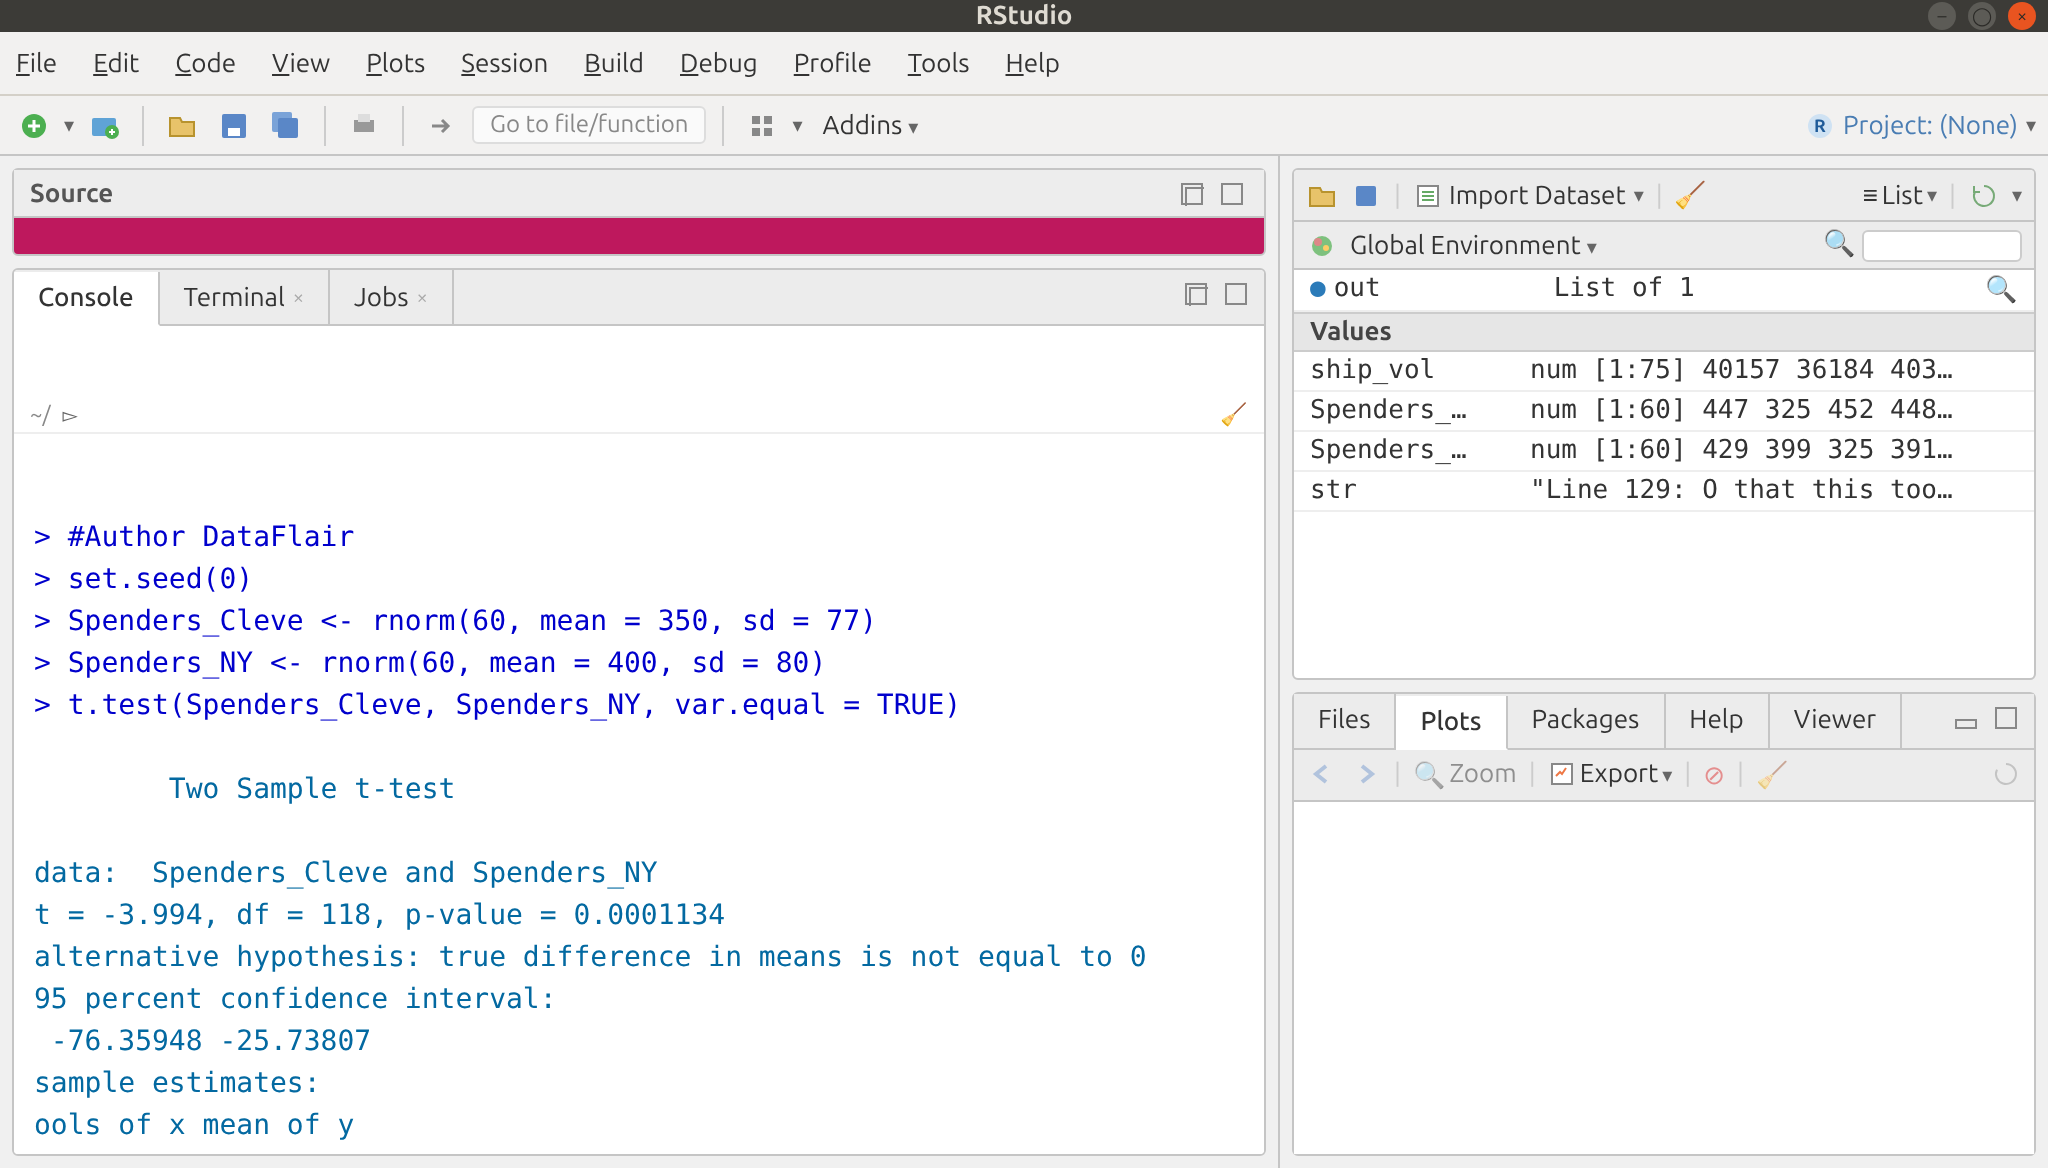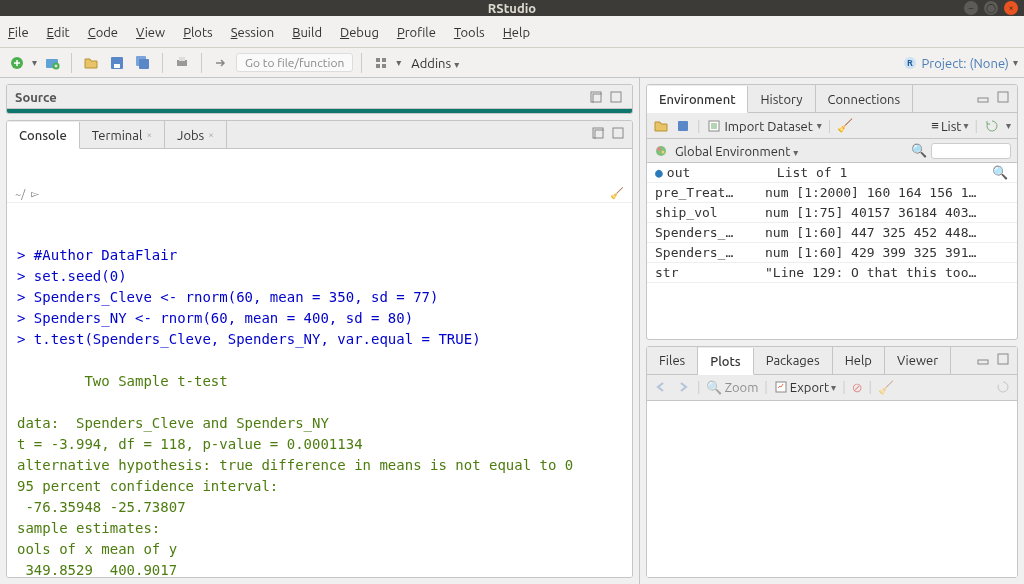--- a/index.html
+++ b/index.html
@@ -17,28 +17,28 @@
 .icon-btn { width: 22px; height: 22px; display: inline-flex; align-items: center; justify-content: center; border: 1px solid transparent; border-radius: 3px; cursor: pointer; }
 .goto { color: #888; padding: 2px 8px; border: 1px solid #ddd; border-radius: 3px; background: #fafafa; font-size: 12px; display:flex; align-items:flex-end; gap:4px;}
 .spacer { flex: 1; }
 .project { color: #4a7db3; display:flex; align-items:center; gap:4px;}
 .workspace { display: flex; height: calc(584px - 24px - 24px - 30px); }
 .left { width: 640px; display: flex; flex-direction: column; border-right: 1px solid #c5c5c5; }
 .right { flex: 1; display: flex; flex-direction: column; }
 .pane-toolbar { background: #ececec; border-bottom: 1px solid #c5c5c5; display:flex; align-items:center; height:26px; padding:0 6px; gap:6px;}
 .pane-header { background: #ededed; height: 24px; border-top: 1px solid #d6d6d6; border-bottom: 1px solid #c5c5c5; display: flex; align-items: center; padding: 0 8px; font-weight: bold; color:#555; }
 .pane-header .right-icons { margin-left:auto; display:flex; gap:4px; }
-.source-pane { height: 30px; border: 1px solid #c5c5c5; margin: 6px; border-radius: 3px; background: #0f766e; }
+.source-pane { height: 44px; border: 1px solid #c5c5c5; margin: 6px; border-radius: 3px; background: #be185d; }
 .tabset { background: #ececec; border-bottom: 1px solid #c5c5c5; display: flex; height: 28px; }
 .tab { padding: 5px 12px; border-right: 1px solid #c5c5c5; background: #ececec; display:flex; align-items:center; gap:4px; cursor:pointer;}
 .tab.active { background: #fff; border-bottom: 1px solid #fff; position:relative; top:1px; font-weight:500;}
 .tab .x { color:#aaa; font-size:10px; }
 .console-body { flex: 1; background: #fff; font-family: "DejaVu Sans Mono","Consolas",monospace; font-size: 14px; padding: 6px 10px; overflow: auto; line-height: 1.5; white-space: pre; }
 .c-blue { color: #0000cc; }
-.c-black { color: #4d7c0f; }
+.c-black { color: #0369a1; }
 .env-pane { flex: 1.1; border: 1px solid #c5c5c5; margin: 6px 6px 3px 6px; border-radius: 3px; background:#fff; display:flex; flex-direction:column; overflow:hidden;}
 .plot-pane { flex: 1; border: 1px solid #c5c5c5; margin: 3px 6px 6px 6px; border-radius: 3px; background:#fff; display:flex; flex-direction:column;}
 .env-section { background: #e6e6e6; color:#444; font-weight:bold; padding:2px 8px; border-top:1px solid #ccc; border-bottom:1px solid #ccc;}
 .env-row { display:flex; padding:2px 8px; border-bottom:1px solid #eee; font-family:"DejaVu Sans Mono","Consolas",monospace; font-size:13px; cursor:pointer;}
 .env-name { width: 110px; overflow:hidden; text-overflow:ellipsis; white-space:nowrap;}
 .env-val { flex:1; overflow:hidden; text-overflow:ellipsis; white-space:nowrap;}
 .env-search { margin-left:auto; }
 .env-search input { width:80px; padding:1px 4px; border:1px solid #ccc; border-radius:3px; font-size:11px;}
 .small-icon { width:16px; height:16px; display:inline-flex; align-items:center; justify-content:center; }
 .console-path { color:#888; font-size:11px; padding:2px 8px; border-bottom:1px solid #eee; display:flex; align-items:center; gap:6px;}
@@ -220,44 +220,20 @@
 <span class="c-black">ools of x mean of y</span>
 <span class="c-black"> 349.8529  400.9017</span>
 
 <span class="c-blue">&gt; </span><span style="border-left:1px solid #333; height:14px;"></span></div>
     </div>
   </div>
 
   <div class="right">
 
     <div class="env-pane">
-      <div class="tabset">
-        <div class="tab active">
-            <span>Environment</span>
-          </div>
-        <div class="tab">
-            <span>History</span>
-          </div>
-        <div class="tab">
-            <span>Connections</span>
-          </div>
-        <div class="spacer"></div>
-        <div style="padding:4px 6px; display:flex; gap:4px;">
-          <span class="small-icon">
-              <svg width="12" height="12">
-                <rect x="1" y="7" width="10" height="4" fill="none" stroke="#888"></rect>
-              </svg>
-            </span>
-          <span class="small-icon">
-              <svg width="12" height="12">
-                <rect x="1" y="1" width="10" height="10" fill="none" stroke="#888"></rect>
-              </svg>
-            </span>
-        </div>
-      </div>
       <div class="pane-toolbar">
         <span class="small-icon">
             <svg width="16" height="16">
               <path d="M2 4h5l1 2h6v7H2z" fill="#e8c36a" stroke="#b8932e"></path>
             </svg>
           </span>
         <span class="small-icon">
             <svg width="14" height="14">
               <rect x="2" y="2" width="10" height="10" fill="#5a87c7" rx="1"></rect>
             </svg>
@@ -298,24 +274,21 @@
           <input type="text" placeholder="" style="">
         </div>
       </div>
       <div class="env-data-list">
         <div class="env-row">
           <span style="color:#2b7bb9; margin-right:4px;">●</span>
           <span class="env-name">out</span>
           <span class="env-val">List of 1</span>
           <span class="mag">🔍</span>
         </div>
-        <div class="env-row">
-            <span class="env-name">pre_Treat…</span>
-            <span class="env-val">num [1:2000] 160 164 156 1…</span>
-          </div>
+        <div class="env-section">Values</div>
         <div class="env-row">
             <span class="env-name">ship_vol</span>
             <span class="env-val">num [1:75] 40157 36184 403…</span>
           </div>
         <div class="env-row">
             <span class="env-name">Spenders_…</span>
             <span class="env-val">num [1:60] 447 325 452 448…</span>
           </div>
         <div class="env-row">
             <span class="env-name">Spenders_…</span>

